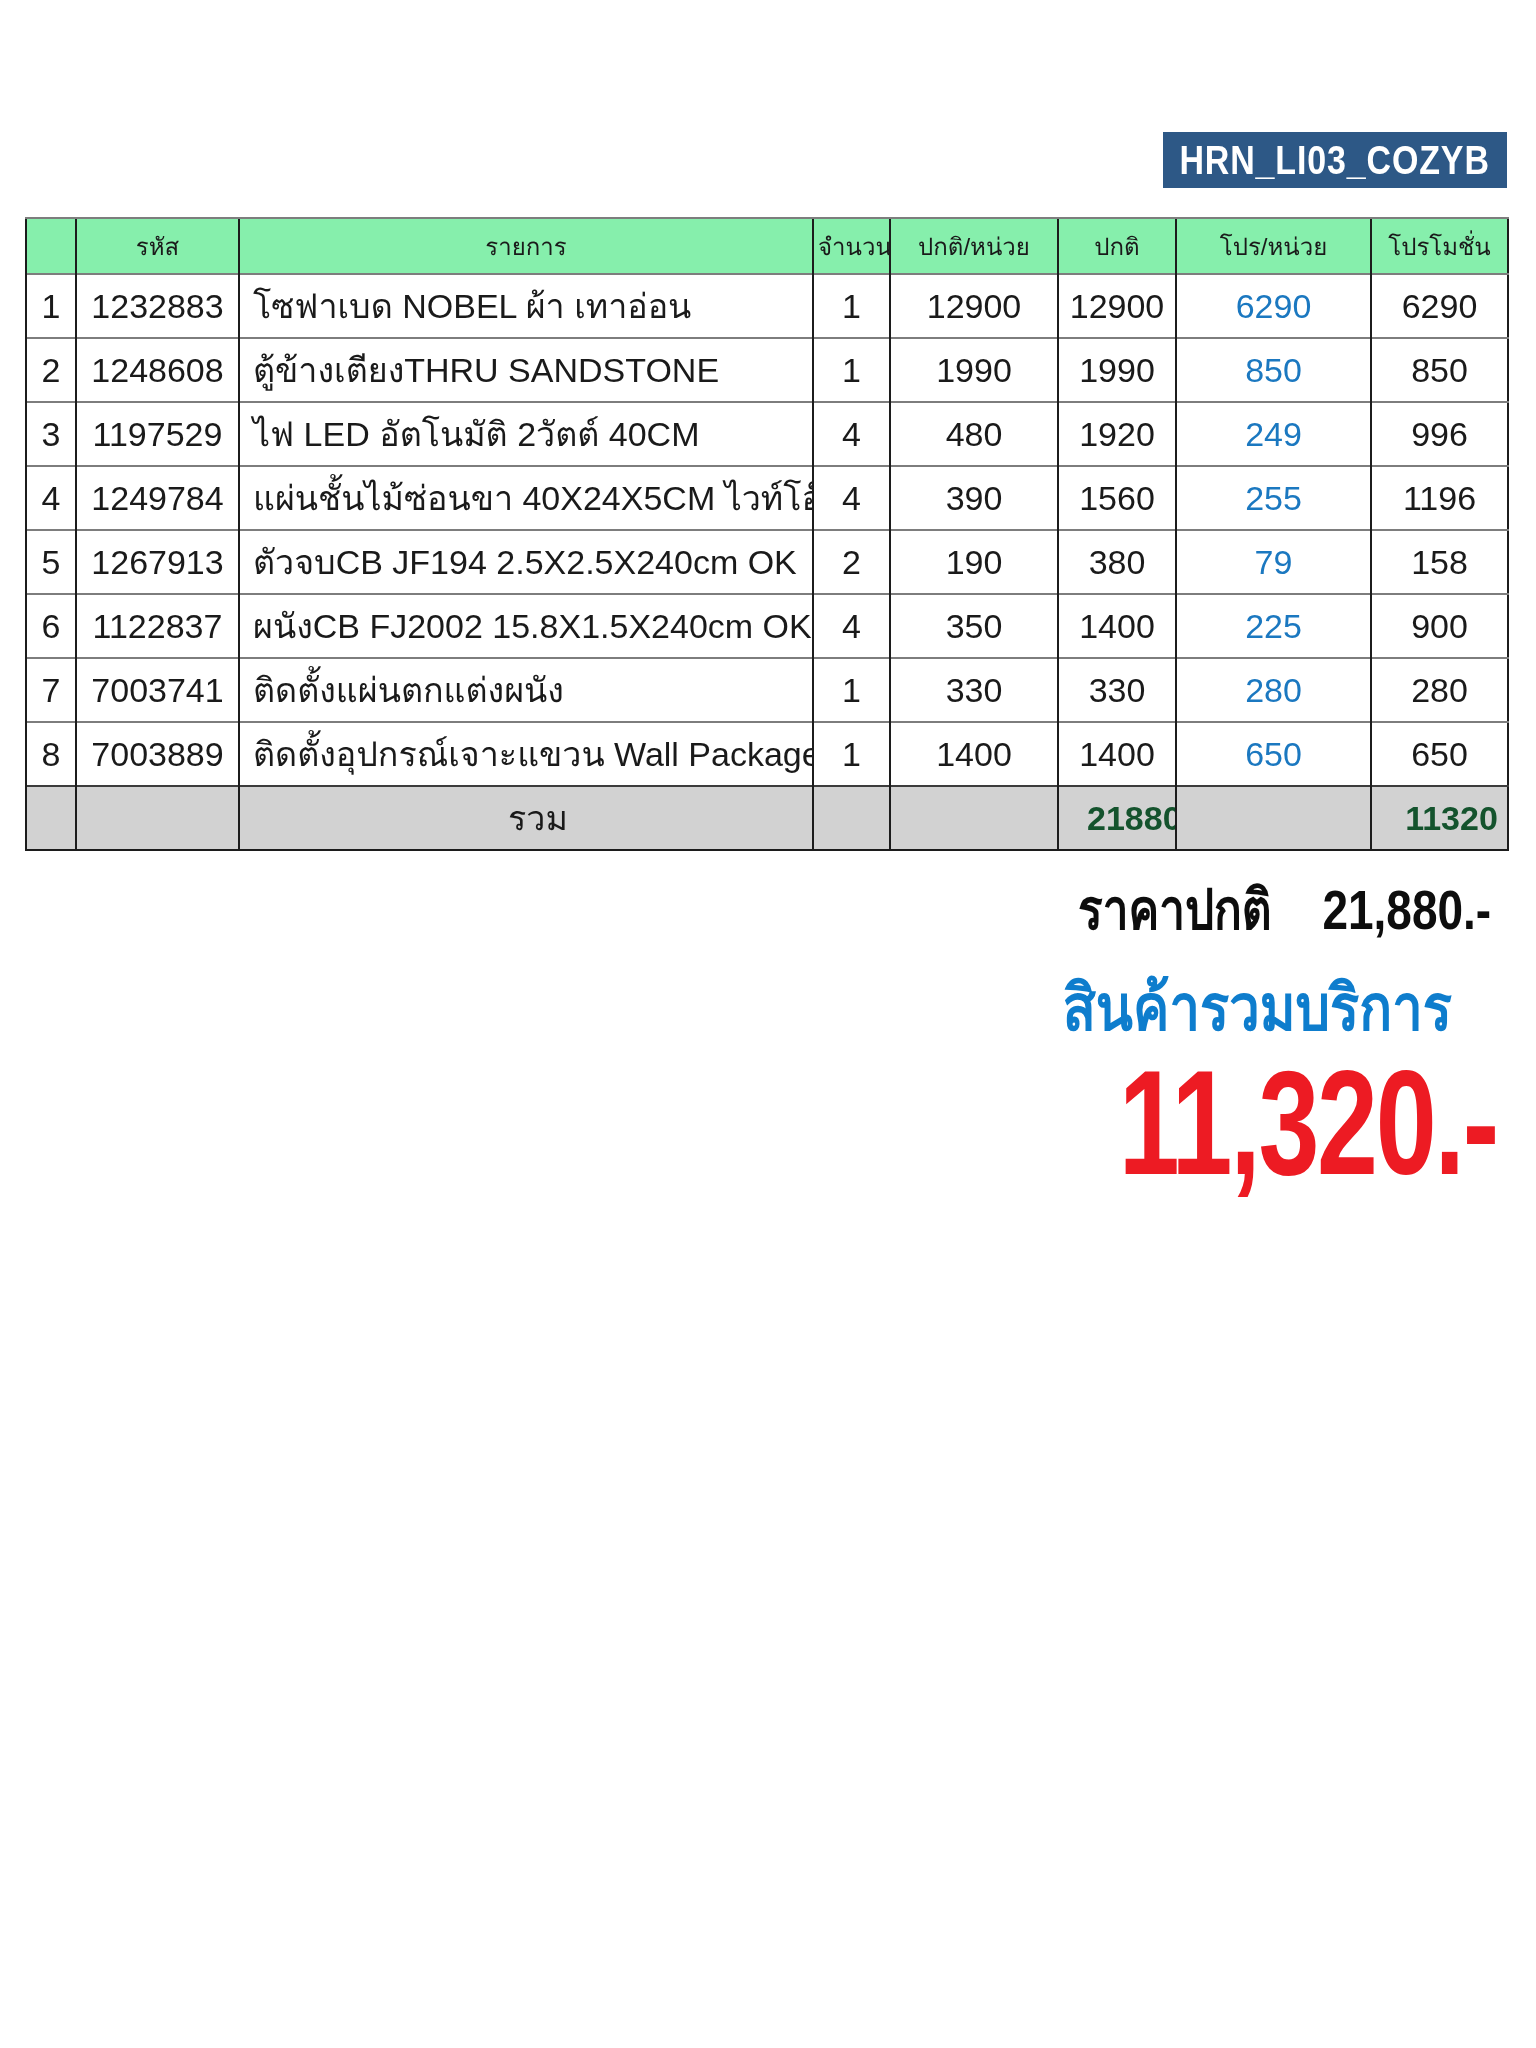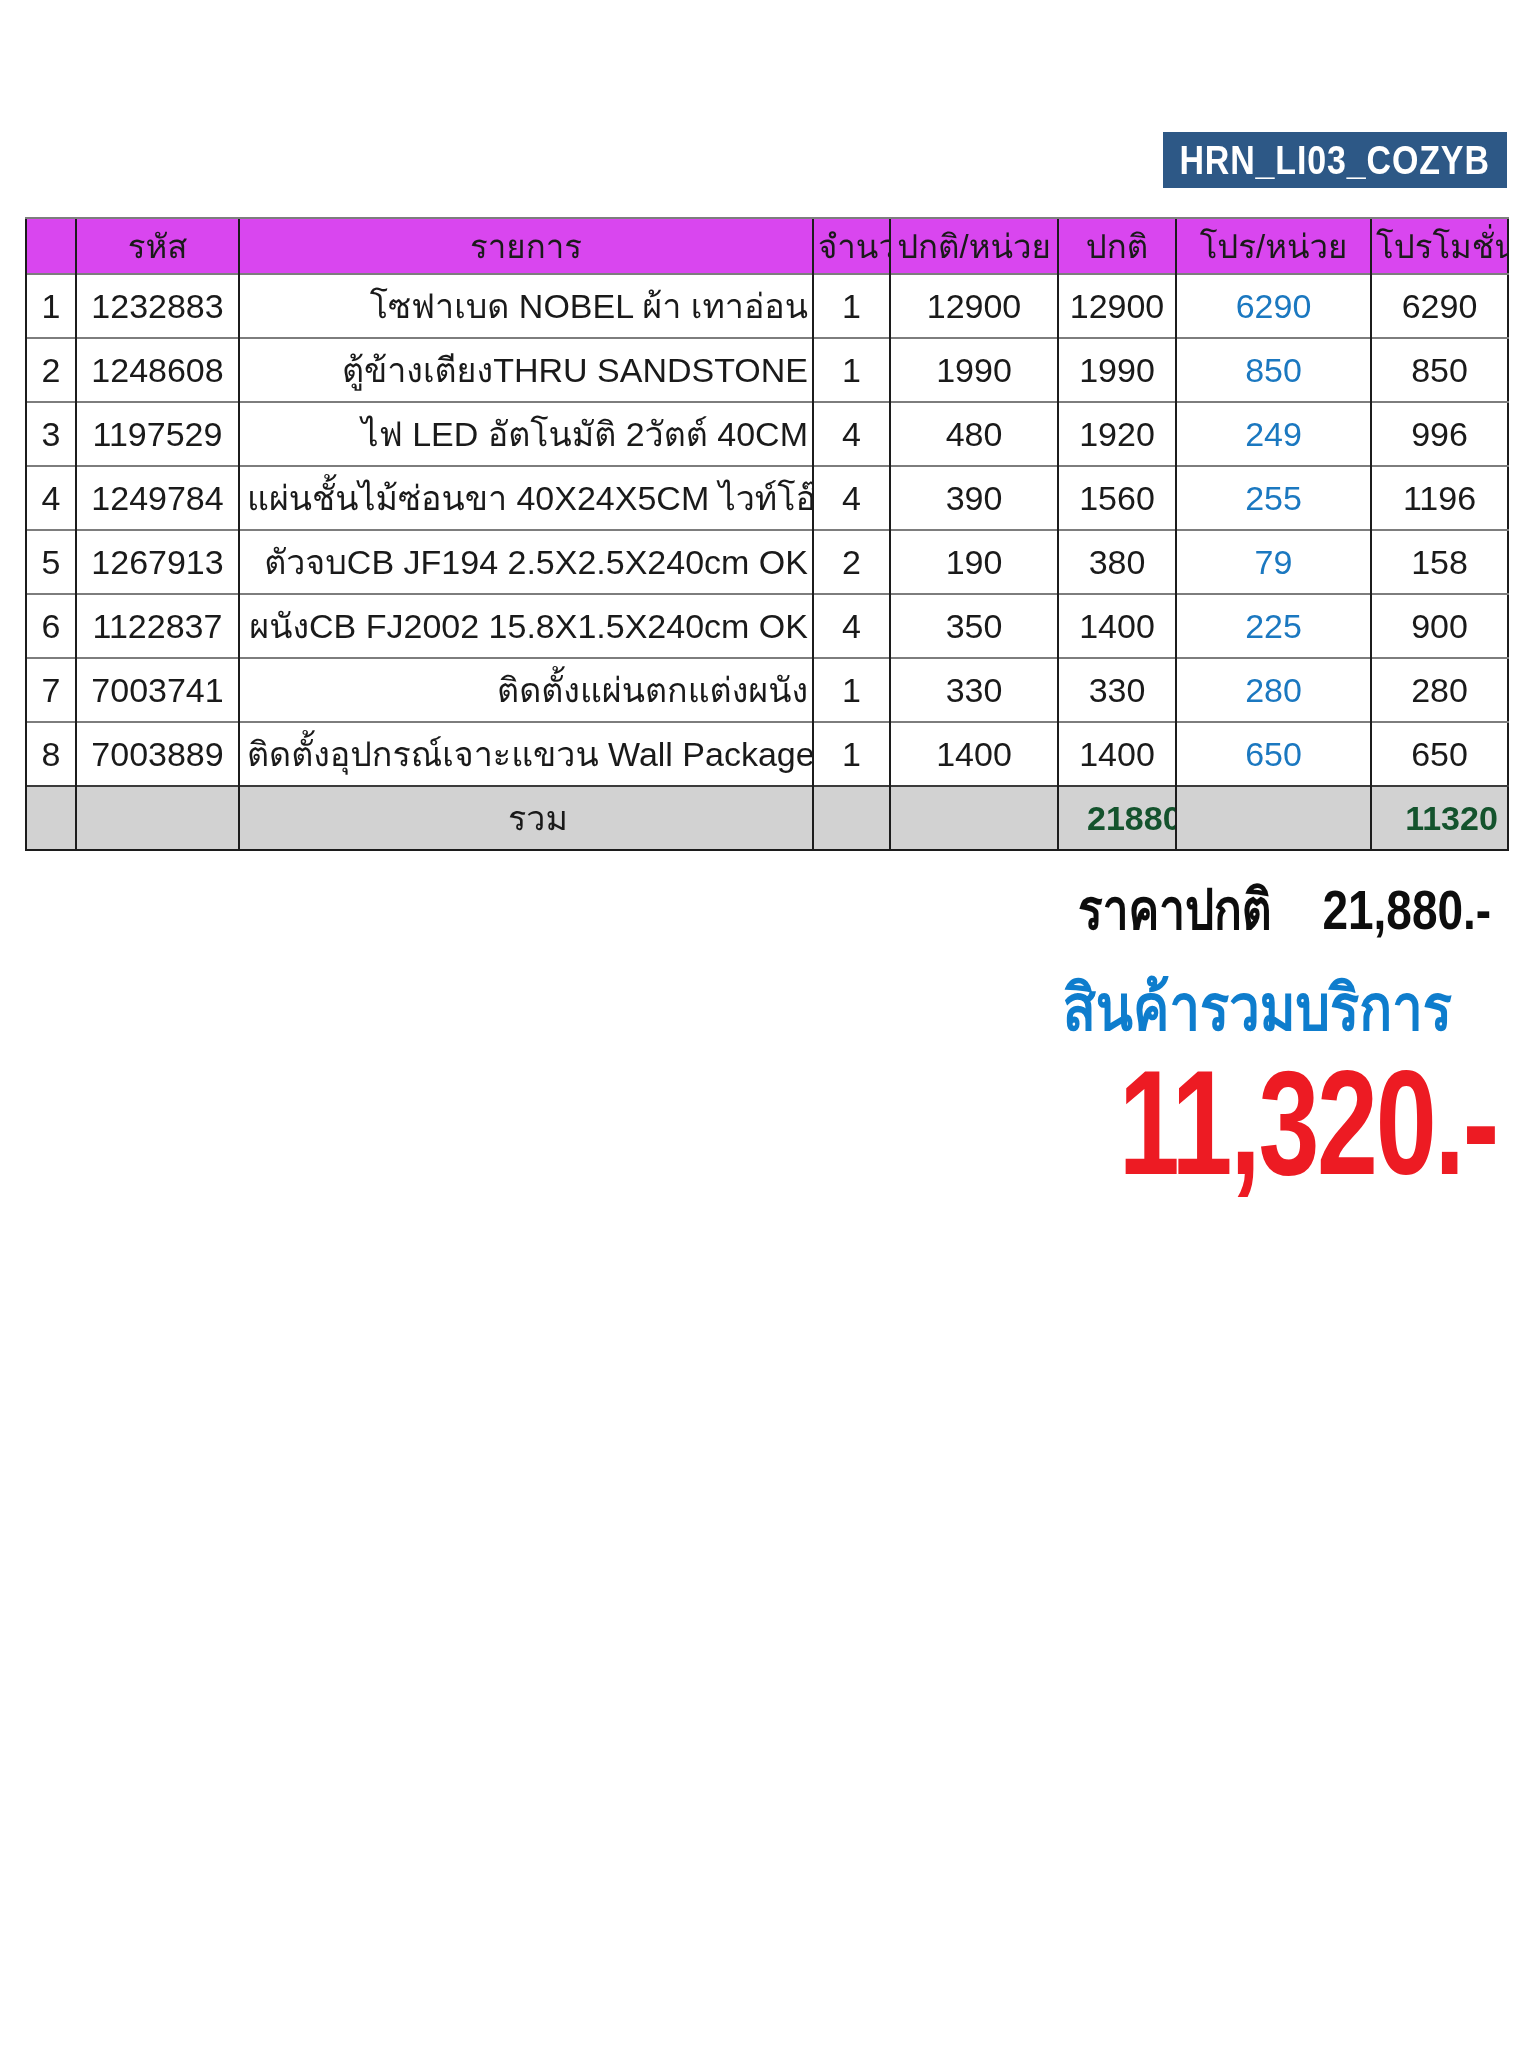--- a/index.html
+++ b/index.html
@@ -20,22 +20,22 @@
   table.quote {
     position:absolute; left:25px; top:217px; width:1482px;
     border-collapse:collapse; table-layout:fixed; font-size:34px;
     border:2px solid #1c1c1c;
   }
   table.quote td, table.quote th {
     border-left:2px solid #1c1c1c; border-top:2px solid #7d7d7d;
     padding:0 4px; text-align:center; vertical-align:middle;
     font-weight:normal; height:62px; overflow:hidden; white-space:nowrap;
   }
-  table.quote thead th { background:#d946ef; height:54px; font-size:33px; }
-  table.quote td.item { text-align:right; padding-left:7px; }
+  table.quote thead th { background:#86efac; height:54px; font-size:24px; }
+  table.quote td.item { text-align:left; padding-left:13px; }
   table.quote td.promo-unit { color:#1b78c0; }
   table.quote tfoot td { background:#d2d2d2; height:62px; border-top:2px solid #3c3c3c;padding-left:28px; }
   table.quote tfoot td.sum-val { font-weight:bold; color:#14532d; }
 
   
   .summary { position:absolute; top:878px; right:39px; text-align:left; }
   .sum-line1 {
     font-size:56px; font-weight:bold; color:#0d0d0d; white-space:nowrap;
     transform:scaleX(.82); transform-origin:right center; line-height:1.15;
   }

